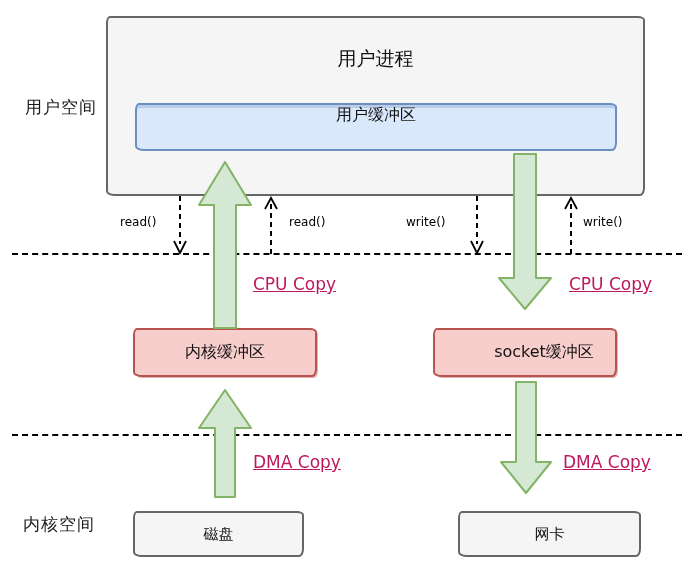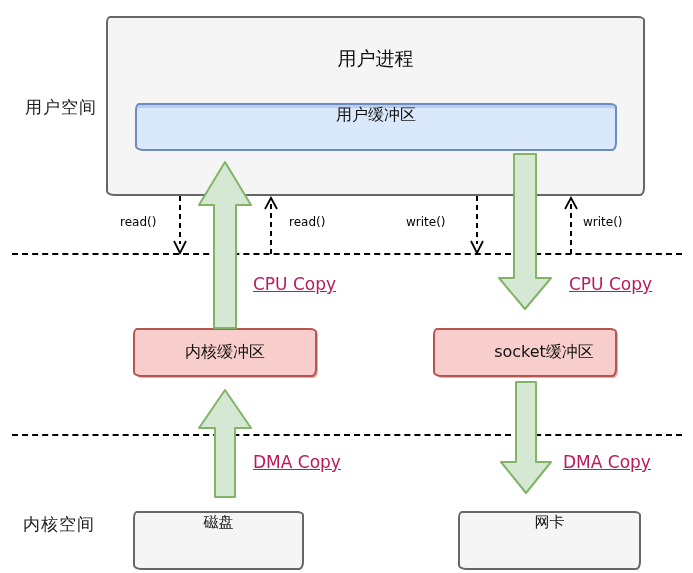--- a/index.html
+++ b/index.html
@@ -32,22 +32,22 @@
   .buffer-red{
     background:var(--buffer-red-fill,#f8cecc);
     border:2px solid var(--buffer-red-border,#b85450);
     box-shadow:2px 2px 0 -1px rgba(184,84,80,.45);
     display:flex;align-items:center;justify-content:center;font-size:16px;
     width:184px;height:49px;top:328px;
   }
   .kernel-buffer{left:133px;}
   .socket-buffer{left:433px;padding-left:38px;}
   .hw-box{
-    display:flex;align-items:flex-start;justify-content:center;font-size:15px;
-    top:511px;height:59px;
+    display:flex;align-items:center;justify-content:center;font-size:15px;
+    top:511px;height:46px;
   }
   .disk{left:133px;width:171px;}
   .nic{left:458px;width:183px;}
   
   .boundary{left:12px;width:670px;height:0;border-top:2px dashed #000;}
   .boundary1{top:253px;}
   .boundary2{top:434px;}
   
   .call-label{font-size:12px;color:#000;}
   .copy-label{font-size:17px;color:#be185d;text-decoration:underline;}

